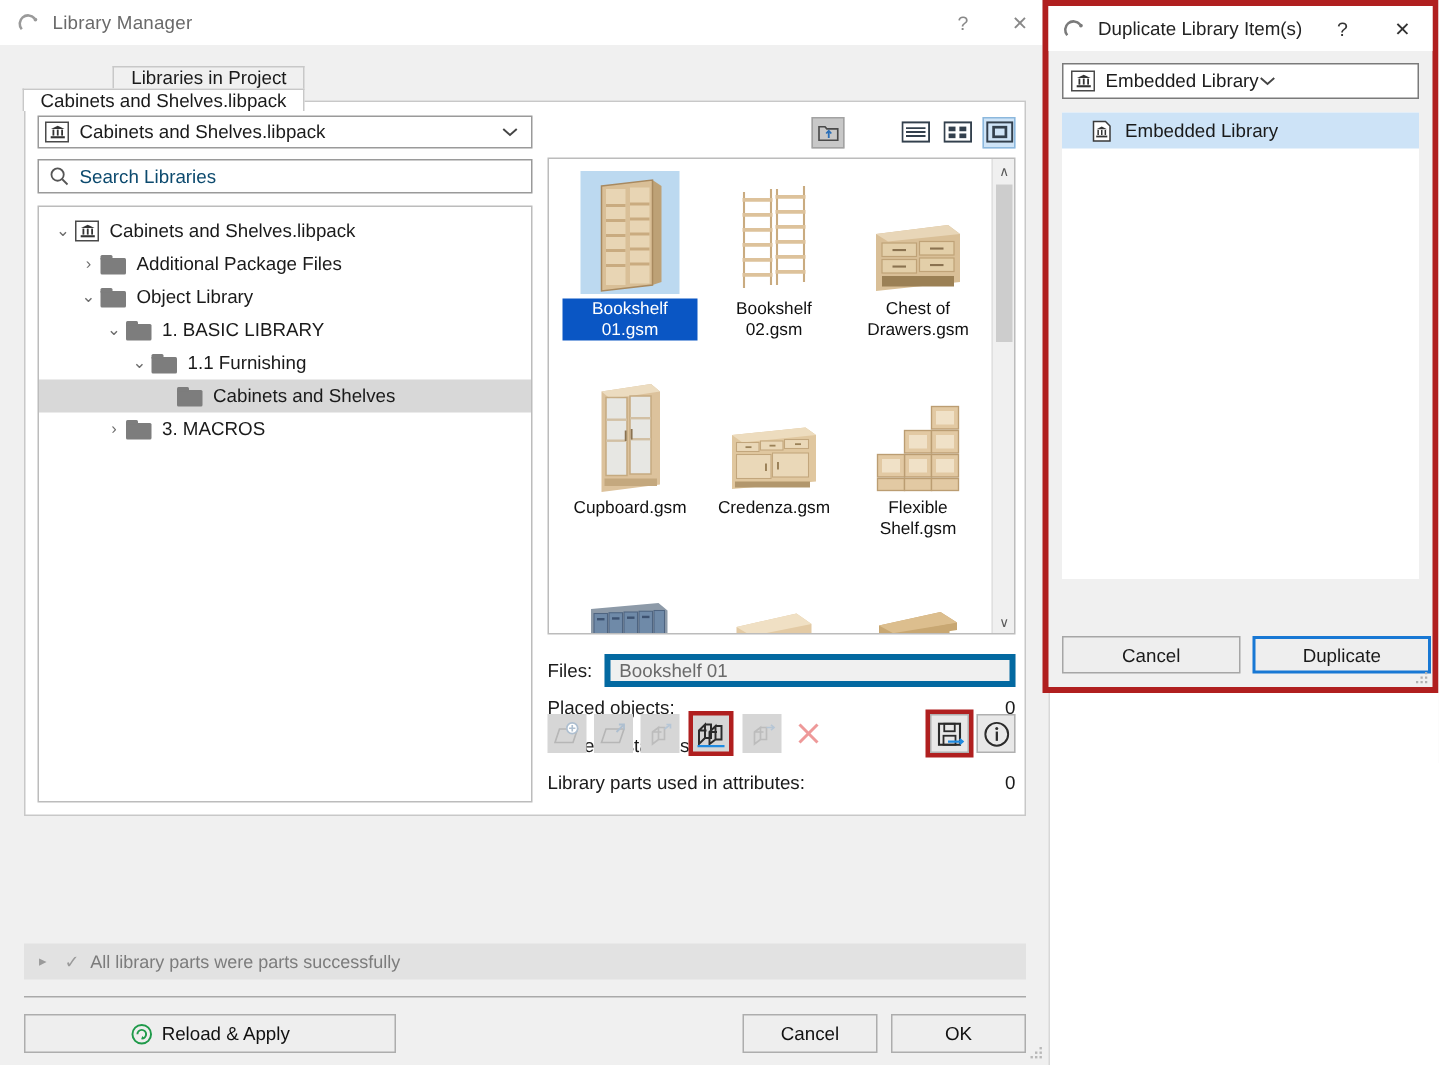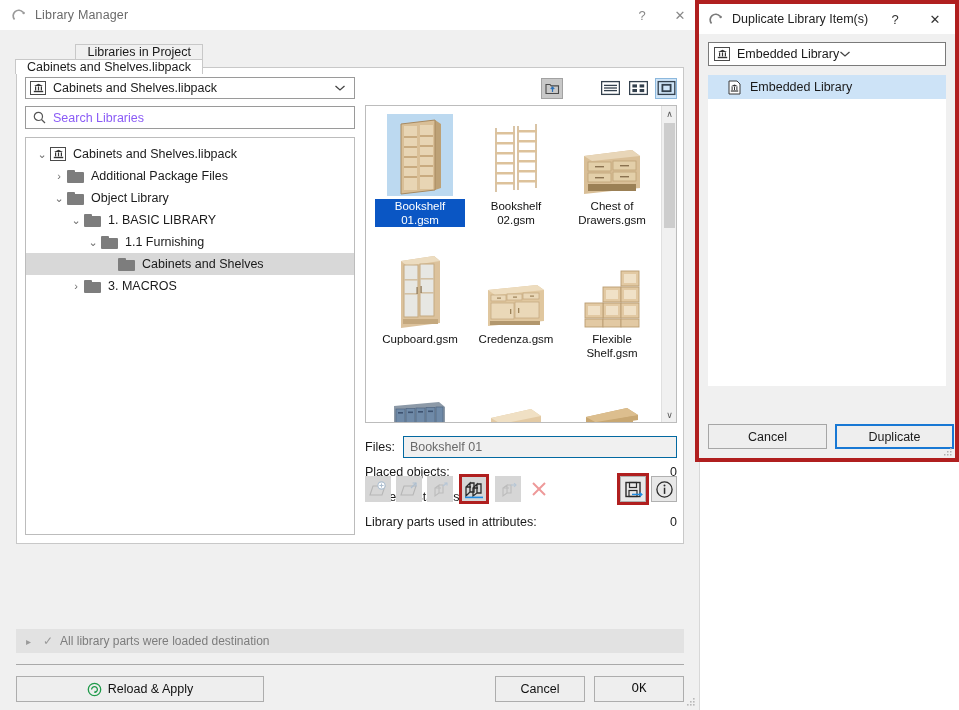--- a/index.html
+++ b/index.html
@@ -101,21 +101,21 @@
     background: #fff;
   }
   .search-box {
     margin-top: 7px;
     height: 23px; width: 330px;
     border: 1px solid #9a9a9a;
     background: #fff;
     display: flex; align-items: center;
     padding: 0 7px;
   }
-  .search-box .ph { color: #8b5cf6; font-size: 12.5px; margin-left: 7px; }
+  .search-box .ph { color: #0c4a6e; font-size: 12.5px; margin-left: 7px; }
 
   .tree {
     margin-top: 8px;
     width: 330px; height: 398px;
     border: 1px solid #bcbcbc;
     background: #fff;
     padding-top: 5px;
     overflow: hidden;
   }
   .tnode {
@@ -216,21 +216,21 @@
     width: 11px; height: 105px;
     background: #cdcdcd;
   }
 
   .detail { margin-top: 11px; width: 312px; }
   .drow { display: flex; align-items: center; height: 25px; font-size: 12.5px; }
   .dlabel { flex: 0 0 auto; }
   .dval-field {
     margin-left: 8px;
     flex: 1 1 auto; height: 22px;
-    border: 1px solid #0369a1; background: #f0f0f0;
+    border: 4px solid #0369a1; background: #f0f0f0;
     display: flex; align-items: center; padding: 0 6px;
     color: #6a6a6a; font-size: 12.5px;
   }
   .dspacer { flex: 1 1 auto; }
   .dnum { font-size: 12.5px; }
 
   
   .toolrow {
     position: absolute; left: 348px; top: 403px;
     width: 312px; height: 36px;
@@ -278,21 +278,21 @@
   }
   .fbtn {
     position: absolute; height: 26px;
     border: 1px solid #adadad;
     background: #eeeeee;
     display: flex; align-items: center; justify-content: center;
     font-size: 12.5px; color: #111;
   }
   #reload-apply-button { left: 0; width: 248px; }
   #main-cancel-button { left: 479px; width: 90px; }
-  #main-ok-button { left: 578px; width: 90px; font-family: Liberation Mono, monospace; }
+  #main-ok-button { left: 578px; width: 90px; }
   .grip {
     position: absolute; right: 2px; bottom: 2px;
     width: 10px; height: 10px;
   }
 
   
   #dup-dialog {
     position: absolute; left: 695px; top: 0;
     width: 264px; height: 462px;
     border: 4px solid #b01f1f;
@@ -810,21 +810,21 @@
             <circle cx="9.5" cy="5.6" r="1" fill="#2b2b2b"></circle>
             <rect x="8.8" y="7.7" width="1.5" height="6.2" fill="#2b2b2b"></rect>
           </svg>
         </div>
       </div>
     </div>
 
     <div class="statusstrip">
       <span style="font-size:10px;margin-right:12px;color:#9a9a9a">▸</span>
       <span style="margin-right:7px;color:#9a9a9a">✓</span>
-      <span>All library parts were loaded destination</span>
+      <span>All library parts were parts successfully</span>
     </div>
 
     <div class="sep-line"></div>
 
     <div class="footer">
       <div class="fbtn" id="reload-apply-button">
         <span style="margin-right:6px;display:flex">
           <svg width="15" height="15" viewBox="0 0 15 15">
             <circle cx="7.5" cy="7.5" r="6.2" fill="none" stroke="#1f9a4a" stroke-width="1.3"></circle>
             <path d="M4.6 7.5 A2.9 2.9 0 1 1 7.5 10.4" fill="none" stroke="#1f9a4a" stroke-width="1.3"></path>

